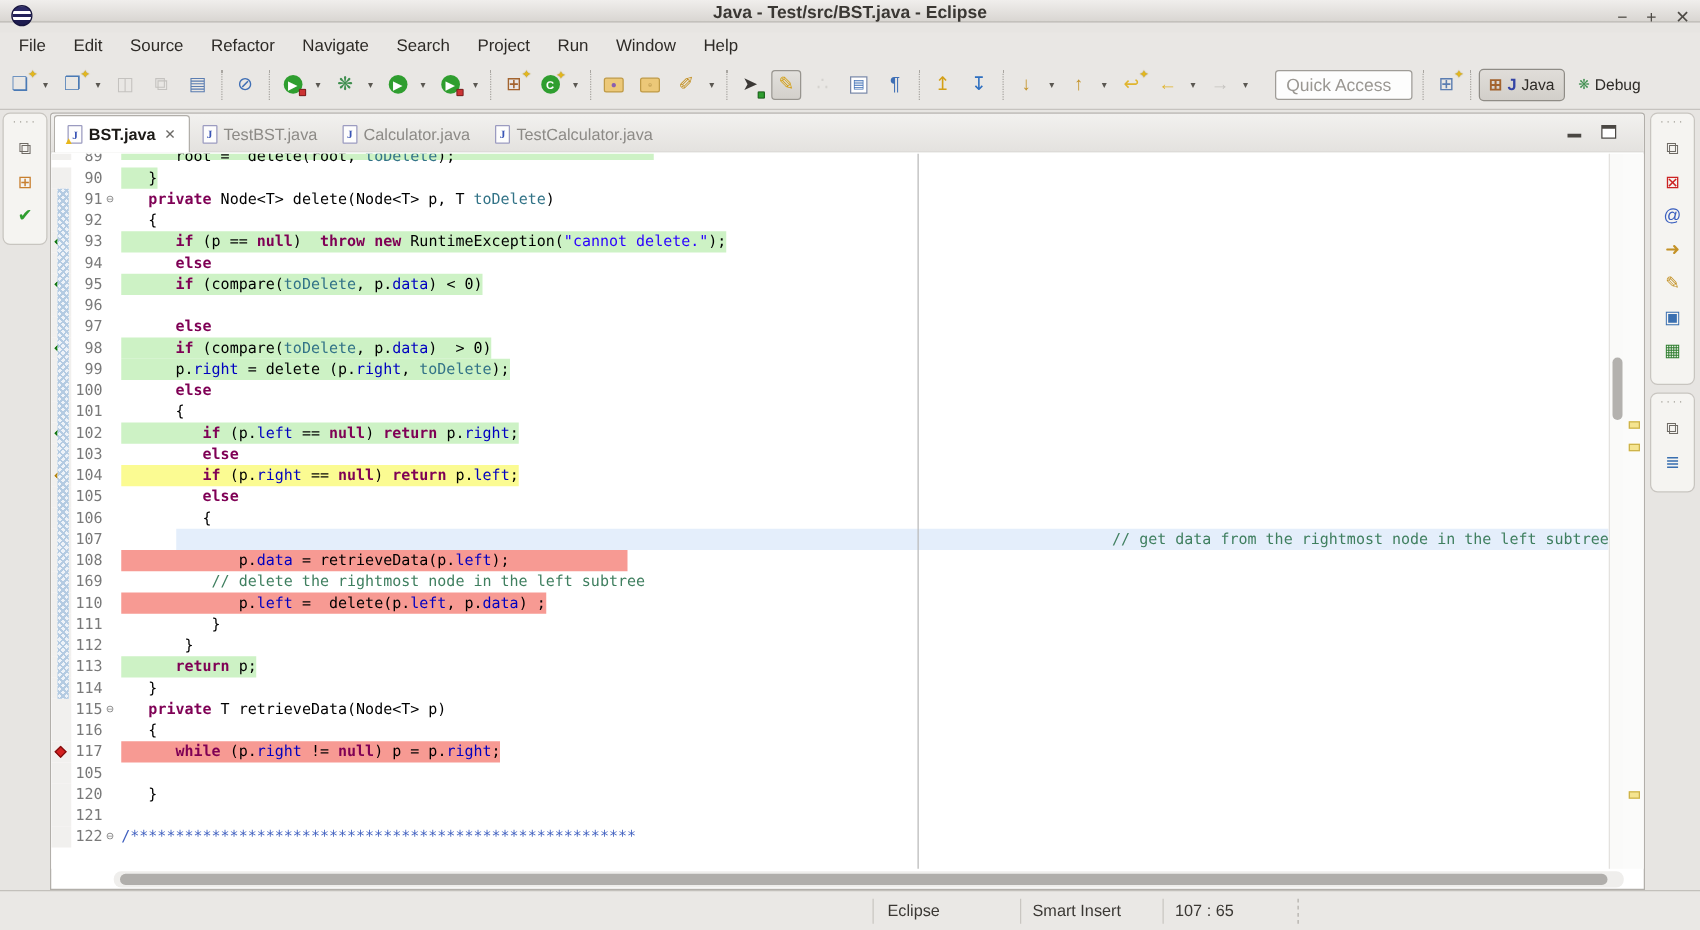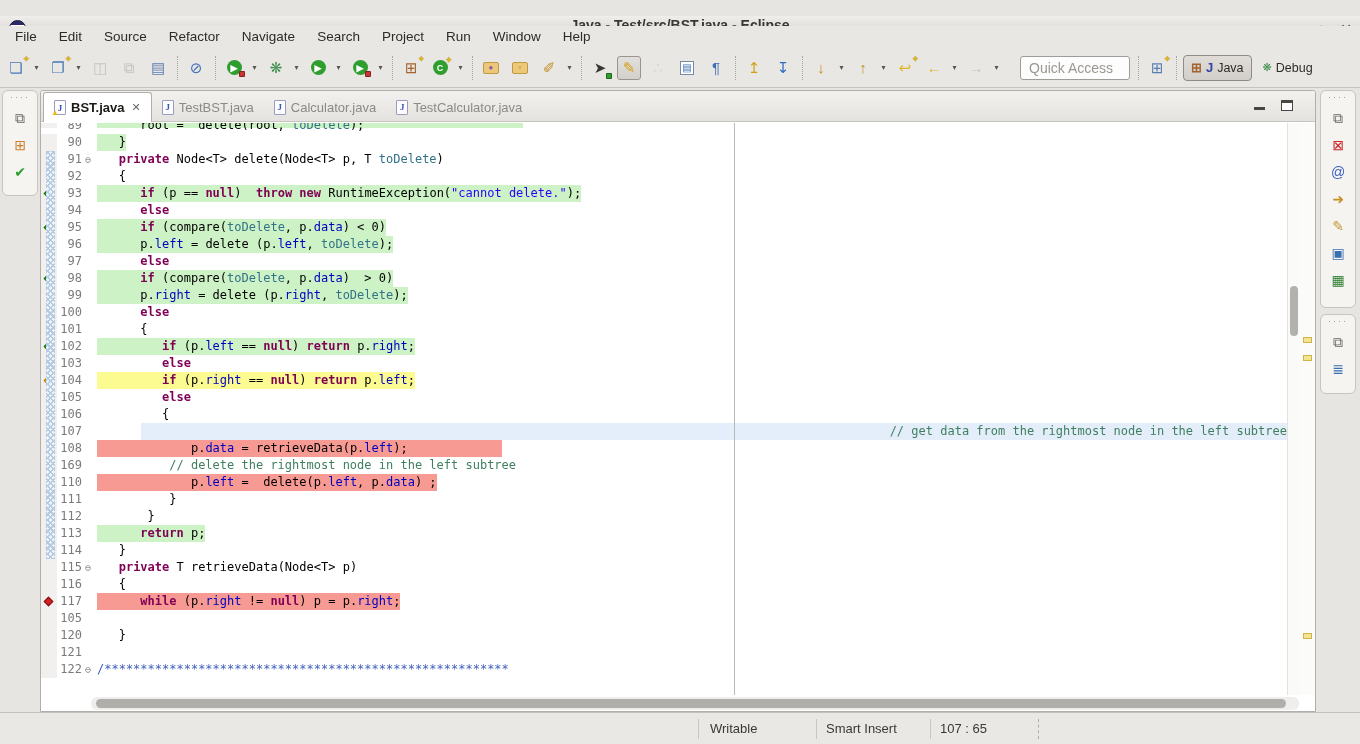--- a/index.html
+++ b/index.html
@@ -1,20 +1,20 @@
 <!DOCTYPE html>
 <html><head>
 <meta charset="utf-8">
 <style>
   * { margin:0; padding:0; box-sizing:border-box; }
   html,body { width:1360px; height:744px; overflow:hidden; }
   body { font-family:"Liberation Sans", sans-serif; background:#e7e5e2; position:relative; }
 
   
-  .titlebar { position:absolute; left:0; top:16px; width:1360px; height:18px;
+  .titlebar { position:absolute; left:0; top:0; width:1360px; height:18px;
     background:linear-gradient(#f0eeec,#d9d6d2); border-bottom:1px solid #b9b6b1;
     display:flex; align-items:center; }
   .ec-logo { position:absolute; left:9px; top:4px; width:17px; height:17px; border-radius:50%;
     background:linear-gradient(#2c2a66 0 4px,#ffffff 4px 6px,#23215a 6px 9px,#ffffff 9px 11px,#1d1b4f 11px 17px);
     border:1px solid #16143d; }
   .title-text { position:absolute; left:0; right:0; text-align:center; font-size:14px; font-weight:bold; color:#3a3733; }
   .winctl { position:absolute; right:8px; top:0; height:26px; display:flex; gap:15px; align-items:center; }
   .winctl span { font-size:14px; color:#4d4a45; cursor:default; line-height:26px; }
 
   
@@ -415,21 +415,20 @@
           <span class="dia g"></span>
         </span>
         <span class="lnum">95</span>
         <span class="fcol"></span>
         <span class="ltext cv-g"><span class="tk-p">      </span><span class="tk-k">if</span><span class="tk-p"> (compare(</span><span class="tk-a">toDelete</span><span class="tk-p">, p.</span><span class="tk-f">data</span><span class="tk-p">) &lt; 0)</span></span>
       </div>
       <div class="crow">
         <span class="mcol"></span>
         <span class="lnum">96</span>
         <span class="fcol"></span>
-        <span class="ltext cv-g"><span class="tk-p">      p.</span><span class="tk-f">left</span><span class="tk-p"> = delete (p.</span><span class="tk-f">left</span><span class="tk-p">, </span><span class="tk-a">toDelete</span><span class="tk-p">);</span></span>
       </div>
       <div class="crow">
         <span class="mcol"></span>
         <span class="lnum">97</span>
         <span class="fcol"></span>
         <span class="ltext"><span class="tk-p">      </span><span class="tk-k">else</span></span>
       </div>
       <div class="crow">
         <span class="mcol">
           <span class="dia g"></span>
@@ -613,19 +612,19 @@
     <span class="dicon" style="color: rgb(47, 126, 47);">▦</span>
   </div>
 <div class="dock" style="left:1320px; top:314px; height:80px;">
     <span class="grip">····</span>
     <span class="dicon" style="color: rgb(110, 106, 100);">⧉</span>
     <span class="dicon" style="color: rgb(58, 111, 176);">≣</span>
   </div>
 
 <div class="statusbar">
   <span class="ssep" style="left:698px;"></span>
-  <span class="stext" style="left:710px;">Writable</span>
+  <span class="stext" style="left:710px;">Eclipse</span>
   <span class="ssep" style="left:816px;"></span>
   <span class="stext" style="left:826px;">Smart Insert</span>
   <span class="ssep" style="left:930px;"></span>
   <span class="stext" style="left:940px;">107 : 65</span>
   <span class="ssep dash" style="left:1038px;"></span>
 </div>
 
 </body></html>

